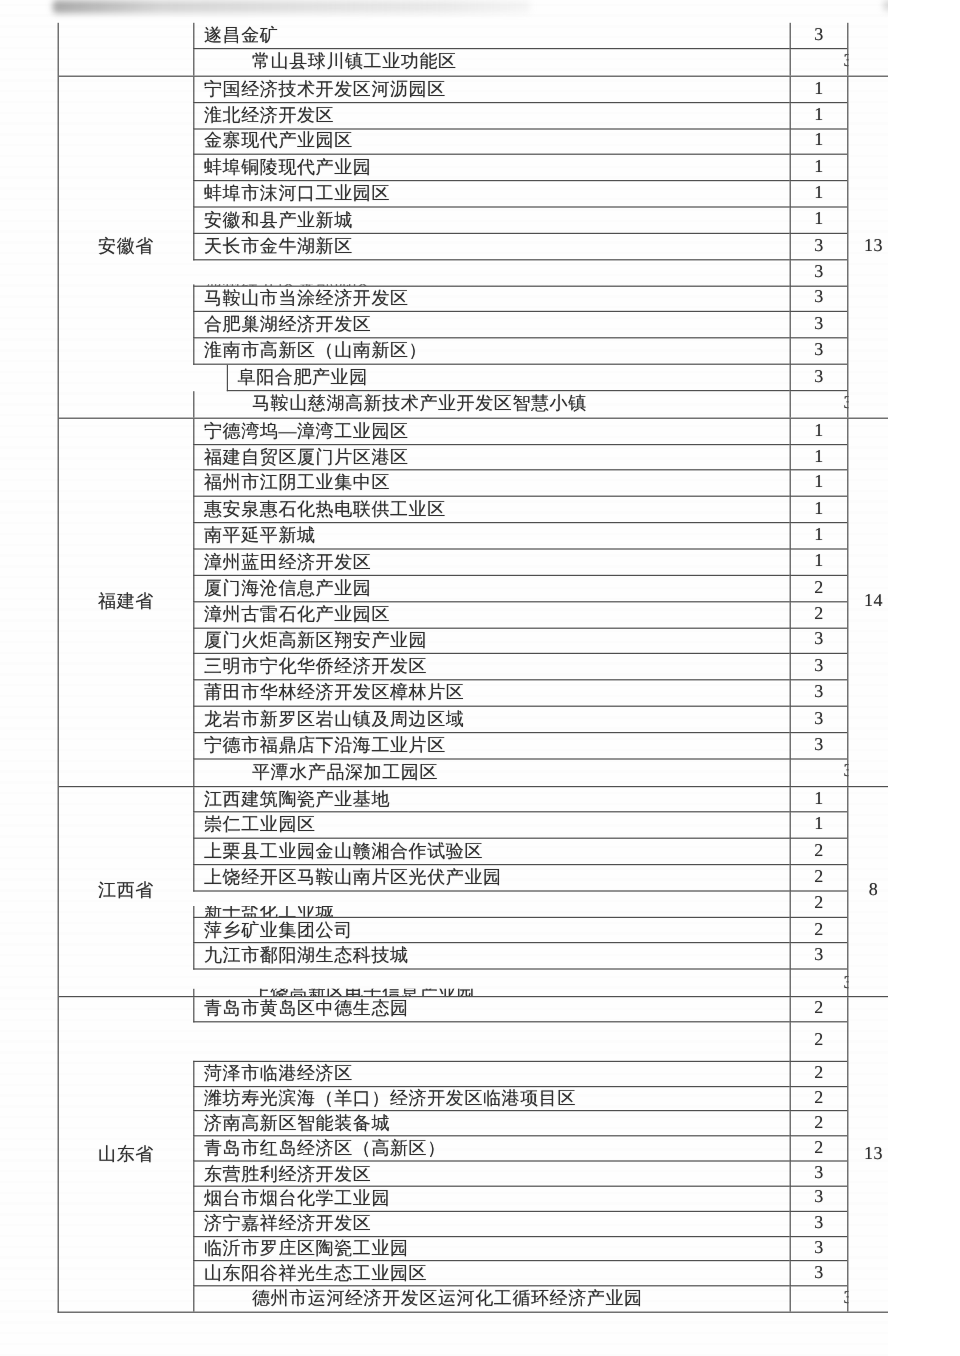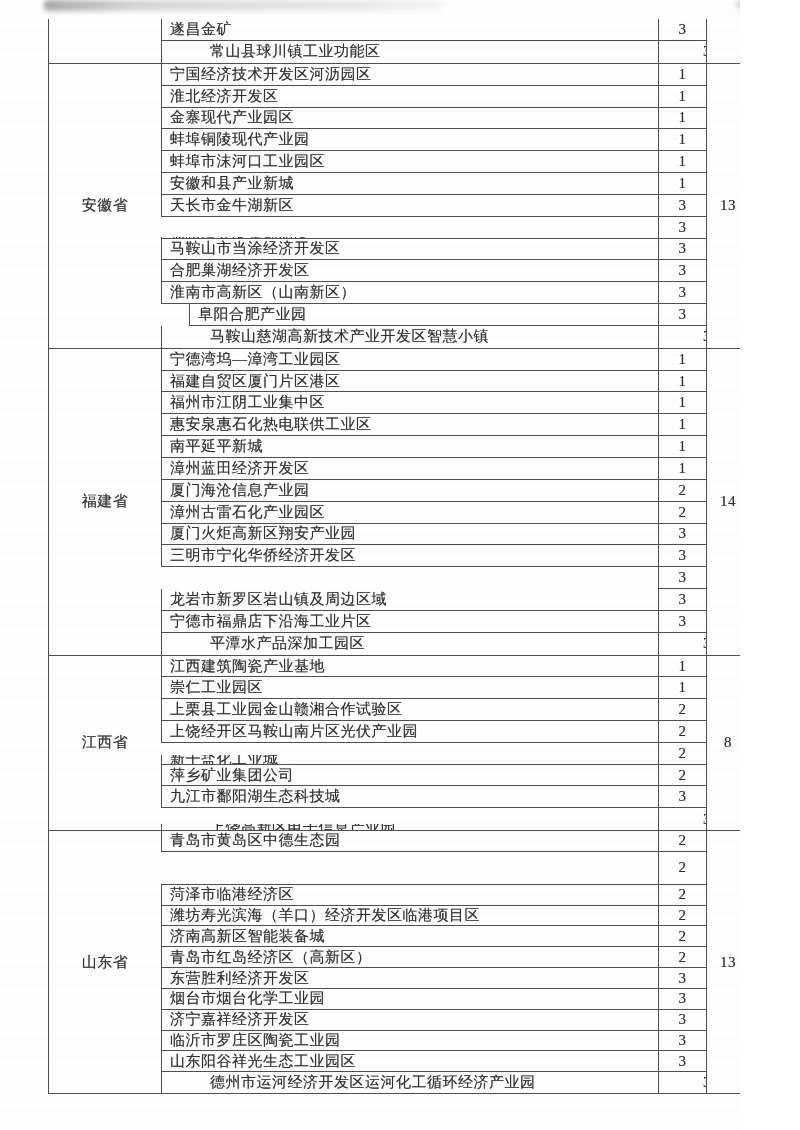--- a/index.html
+++ b/index.html
@@ -146,20 +146,21 @@
         <div class="cell name-cell" style="grid-row: 6;">漳州蓝田经济开发区</div>
         <div class="cell score-cell" style="grid-row: 6;">1</div>
         <div class="cell name-cell" style="grid-row: 7;">厦门海沧信息产业园</div>
         <div class="cell score-cell" style="grid-row: 7;">2</div>
         <div class="cell name-cell" style="grid-row: 8;">漳州古雷石化产业园区</div>
         <div class="cell score-cell" style="grid-row: 8;">2</div>
         <div class="cell name-cell" style="grid-row: 9;">厦门火炬高新区翔安产业园</div>
         <div class="cell score-cell" style="grid-row: 9;">3</div>
         <div class="cell name-cell" style="grid-row: 10;">三明市宁化华侨经济开发区</div>
         <div class="cell score-cell" style="grid-row: 10;">3</div>
+        <div class="cell name-cell" style="grid-row: 11;">莆田市华林经济开发区樟林片区</div>
         <div class="cell score-cell" style="grid-row: 11;">3</div>
         <div class="cell name-cell" style="grid-row: 12;">龙岩市新罗区岩山镇及周边区域</div>
         <div class="cell score-cell" style="grid-row: 12;">3</div>
         <div class="cell name-cell" style="grid-row: 13;">宁德市福鼎店下沿海工业片区</div>
         <div class="cell score-cell" style="grid-row: 13;">3</div>
         <div class="cell name-cell last" style="grid-row: 14;">平潭水产品深加工园区</div>
         <div class="cell score-cell last" style="grid-row: 14;">3</div>
         <div class="cell total-cell" style="grid-row: 1 / span 14;">14</div>
       </div>
       <div class="section" style="height: 175.36px;">

